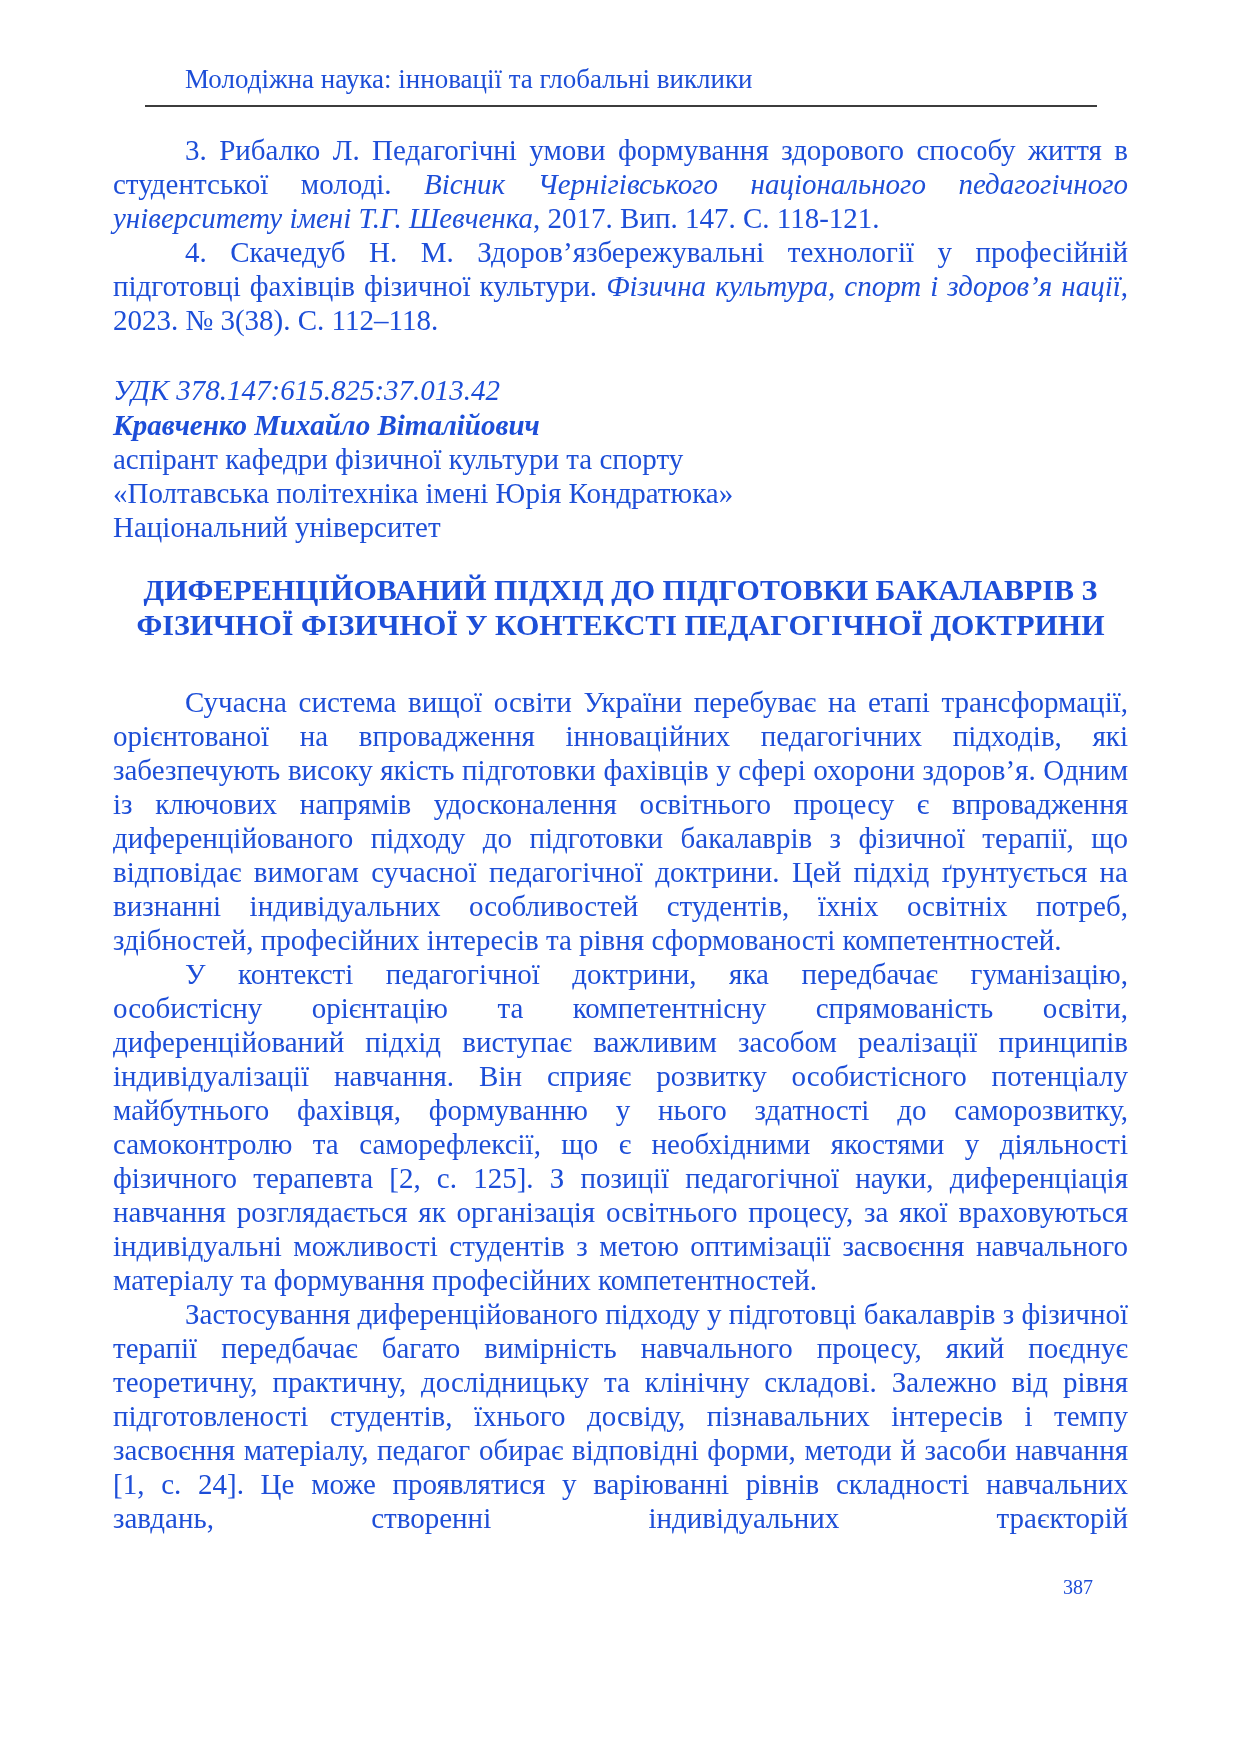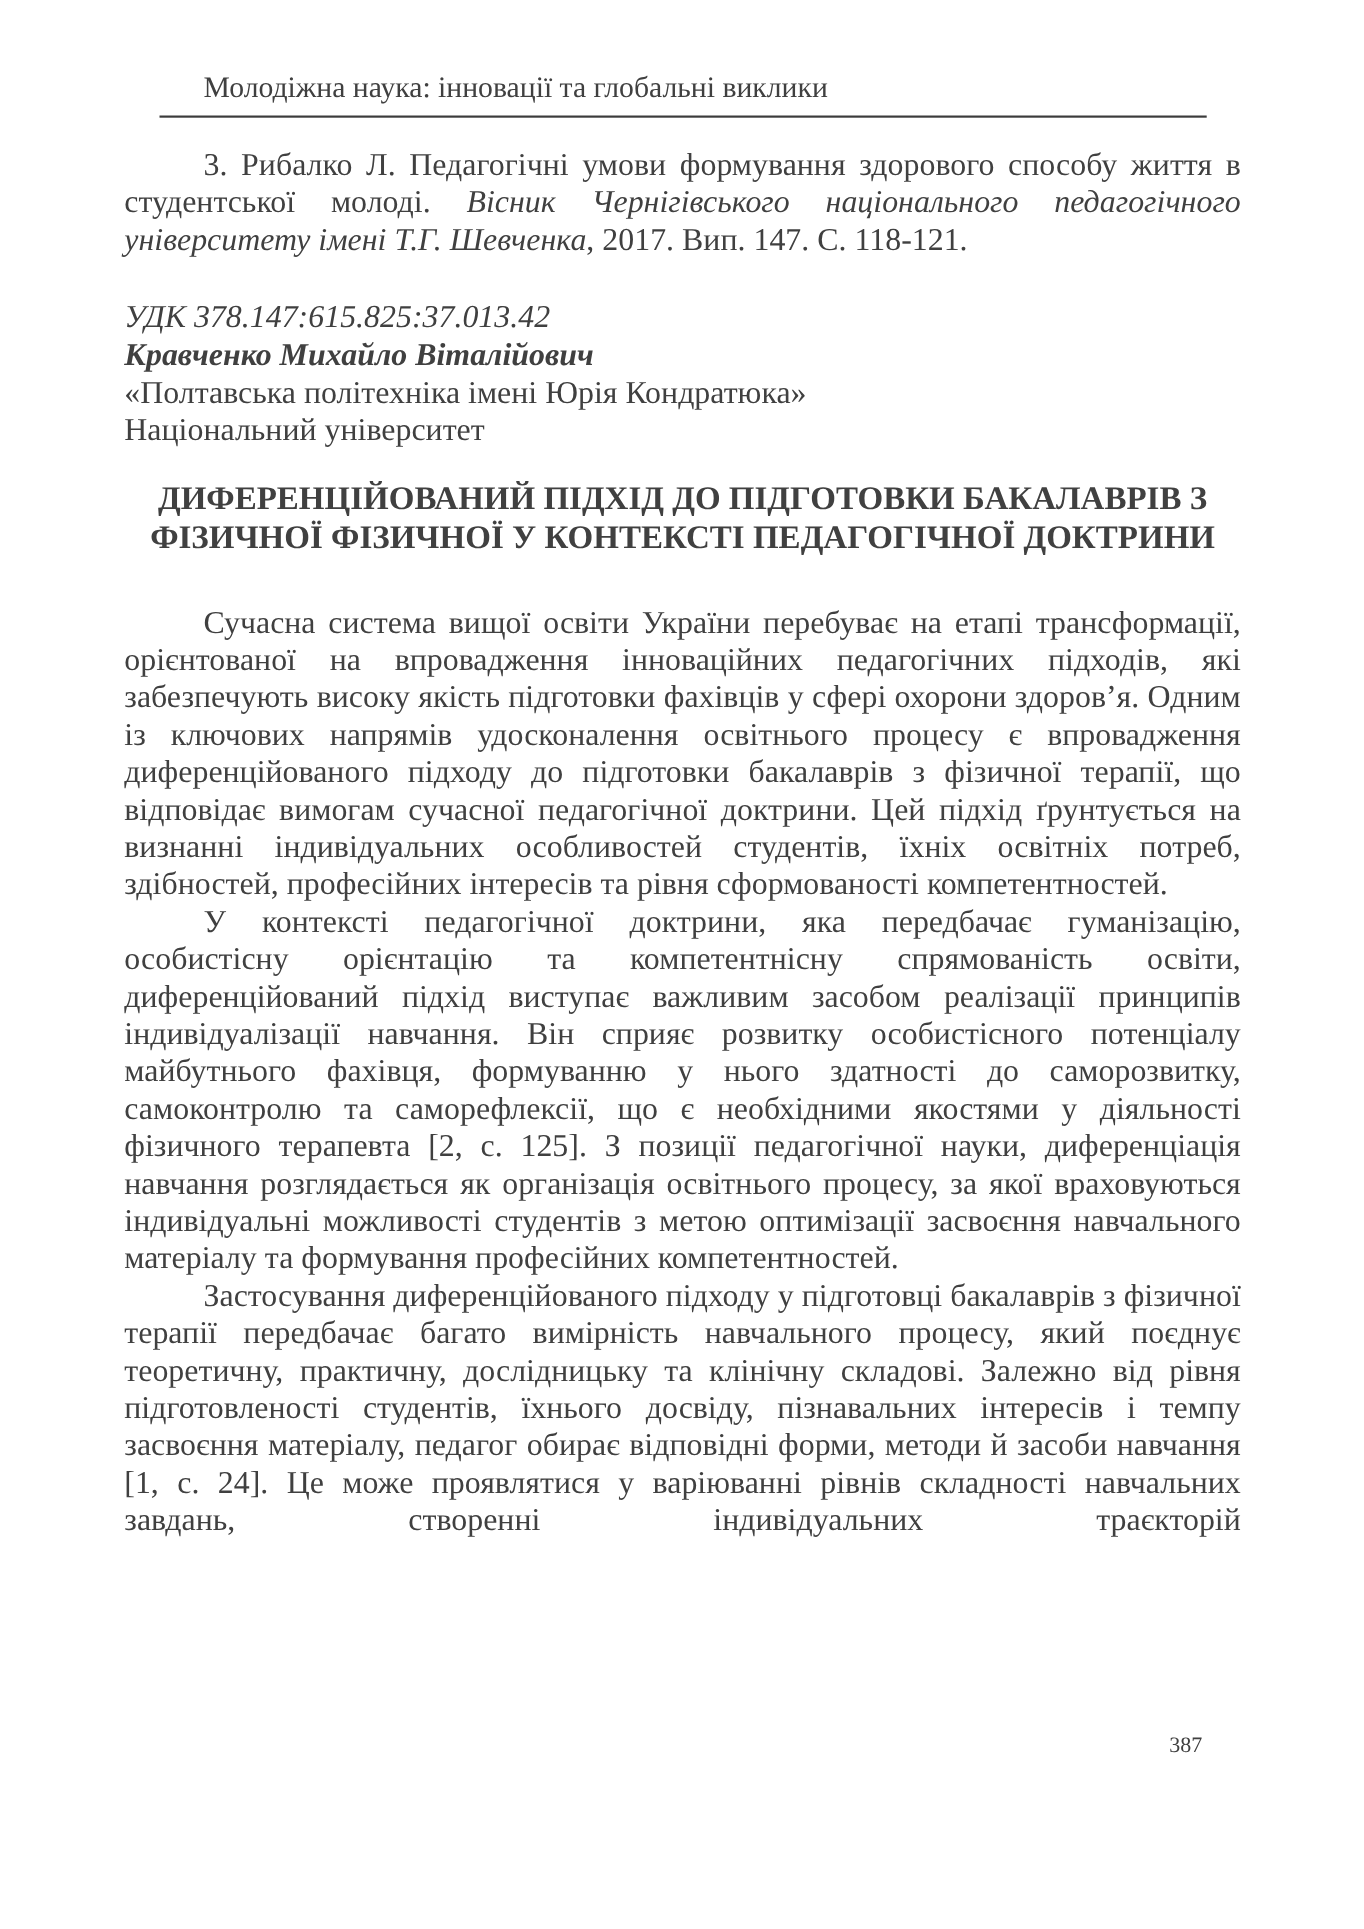--- a/index.html
+++ b/index.html
@@ -1,21 +1,21 @@
 <!DOCTYPE html>
 <html lang="uk"><head>
 <meta charset="utf-8">
 <style>
   html, body { margin:0; padding:0; background:#ffffff; }
   .page {
     position: relative;
     width: 1240px;
     height: 1754px;
     background: #ffffff;
-    color: #404040;
+    color: #1d4ed8;
     font-family: "Liberation Serif", "DejaVu Serif", serif;
     overflow: hidden;
   }
   .content {
     position: absolute;
     left: 113px;
     top: 62px;
     width: 1015px;
   }
   .running-header {
@@ -75,25 +75,27 @@
 <body>
 
 <div class="page">
   <div class="content">
 
     <div class="running-header">Молодіжна наука: інновації та глобальні виклики</div>
     <hr class="header-rule">
 
     <div class="refs">
       <p class="ref"><span>3. Рибалко Л. Педагогічні умови формування здорового способу життя в студентської молоді. </span><span class="src-italic">Вісник Чернігівського національного педагогічного університету імені Т.Г. Шевченка</span><span>, 2017. Вип. 147. С. 118-121.</span></p>
+      <p class="ref"><span>4. Скачедуб Н. М. Здоров’язбережувальні технології у професійній підготовці фахівців фізичної культури. </span><span class="src-italic">Фізична культура, спорт і здоров’я нації</span><span>, 2023. № 3(38). С. 112–118.</span></p>
     </div>
 
     <div class="udc-block">
       <div class="udc">УДК 378.147:615.825:37.013.42</div>
       <div class="center-line author-name">Кравченко Михайло Віталійович</div>
+      <div class="center-line">аспірант кафедри фізичної культури та спорту</div>
       <div class="center-line">«Полтавська політехніка імені Юрія Кондратюка»</div>
       <div class="center-line">Національний університет</div>
     </div>
 
     <div class="title-block">
       <div>ДИФЕРЕНЦІЙОВАНИЙ ПІДХІД ДО ПІДГОТОВКИ БАКАЛАВРІВ З</div>
       <div>ФІЗИЧНОЇ ФІЗИЧНОЇ У КОНТЕКСТІ ПЕДАГОГІЧНОЇ ДОКТРИНИ</div>
     </div>
 
     <div class="body-text">

